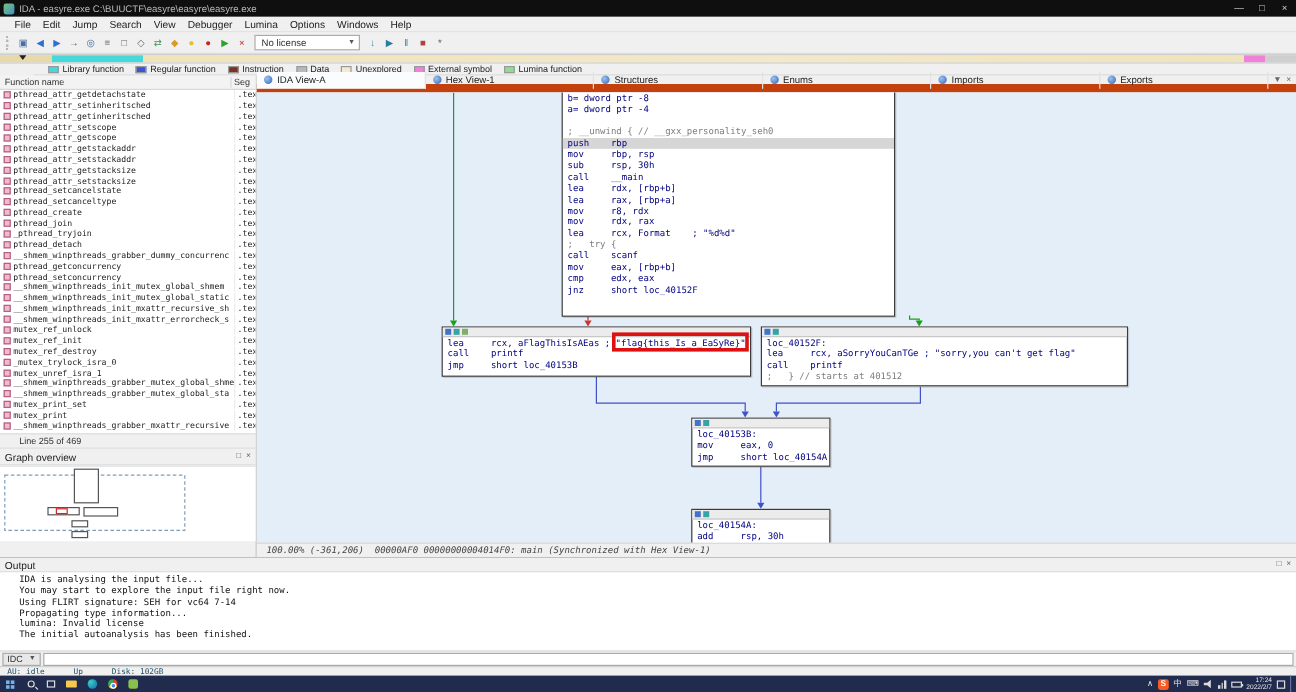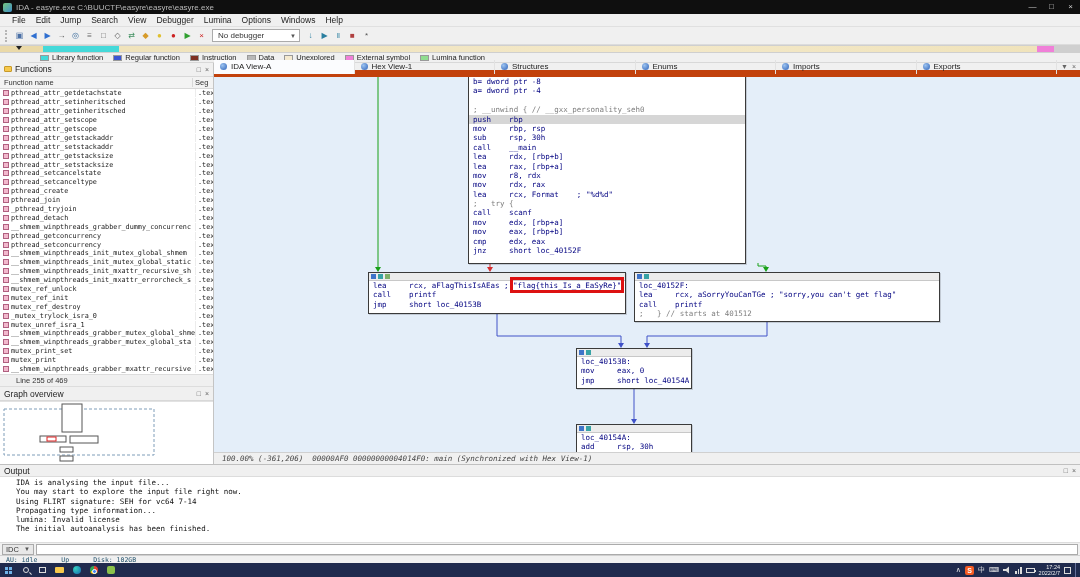--- a/index.html
+++ b/index.html
@@ -152,21 +152,21 @@
         <span class="tbtn" style="color: rgb(102, 102, 102);">□</span>
         <span class="tbtn" style="color: rgb(102, 102, 102);">◇</span>
         <span class="tbtn" style="color: rgb(63, 143, 95);">⇄</span>
         <span class="tbtn" style="color: rgb(215, 155, 42);">◆</span>
         <span class="tbtn" style="color: rgb(224, 192, 48);">●</span>
         <span class="tbtn" style="color: rgb(204, 34, 34);">●</span>
         <span class="tbtn" style="color: rgb(47, 159, 47);">▶</span>
         <span class="tbtn" style="color: rgb(204, 34, 34);">×</span>
     </span>
     <span class="combo">
-      <span>No debugger</span>
+      <span>No license</span>
       <span class="arr">▼</span>
     </span>
     <span style="display:flex;align-items:center;gap:1px;">
       <span class="tbtn" style="color: rgb(42, 127, 160);">↓</span>
         <span class="tbtn" style="color: rgb(42, 127, 160);">▶</span>
         <span class="tbtn" style="color: rgb(42, 127, 160);">‖</span>
         <span class="tbtn" style="color: rgb(176, 64, 64);">■</span>
         <span class="tbtn" style="color: rgb(85, 85, 85);">*</span>
     </span>
   </div>
@@ -210,28 +210,20 @@
       <span class="leg">
         <span class="sw" style="background: rgb(144, 221, 144);"></span>
         <span>Lumina function</span>
       </span>
 
   </div>
 
   <div class="workspace">
 
     <div class="leftdock">
-      <div class="panel-head">
-        <span class="fold-ico"></span>
-        <span>Functions</span>
-        <span class="ph-btns">
-          <span>□</span>
-          <span>×</span>
-        </span>
-      </div>
       <div class="colhead">
         <span class="c1">Function name</span>
         <span class="c2">Seg</span>
       </div>
       <div class="flist">
 
           <div class="frow">
             <span class="ficon"></span>
             <span class="fname">pthread_attr_getdetachstate</span>
             <span class="fseg">.text</span>
@@ -512,21 +504,20 @@
             <div class="gline code">mov     rbp, rsp</div>
             <div class="gline code">sub     rsp, 30h</div>
             <div class="gline code">call    __main</div>
             <div class="gline code">lea     rdx, [rbp+b]</div>
             <div class="gline code">lea     rax, [rbp+a]</div>
             <div class="gline code">mov     r8, rdx</div>
             <div class="gline code">mov     rdx, rax</div>
             <div class="gline code">lea     rcx, Format    ; "%d%d"</div>
             <div class="gline comment">;   try {</div>
             <div class="gline code">call    scanf</div>
-            <div class="gline code">mov     edx, [rbp+a]</div>
             <div class="gline code">mov     eax, [rbp+b]</div>
             <div class="gline code">cmp     edx, eax</div>
             <div class="gline code">jnz     short loc_40152F</div>
         </div>
 
         <div class="gblock gb2">
           <div class="gtitle">
             <span class="ni ni1"></span>
             <span class="ni ni2"></span>
             <span class="ni ni3"></span>

